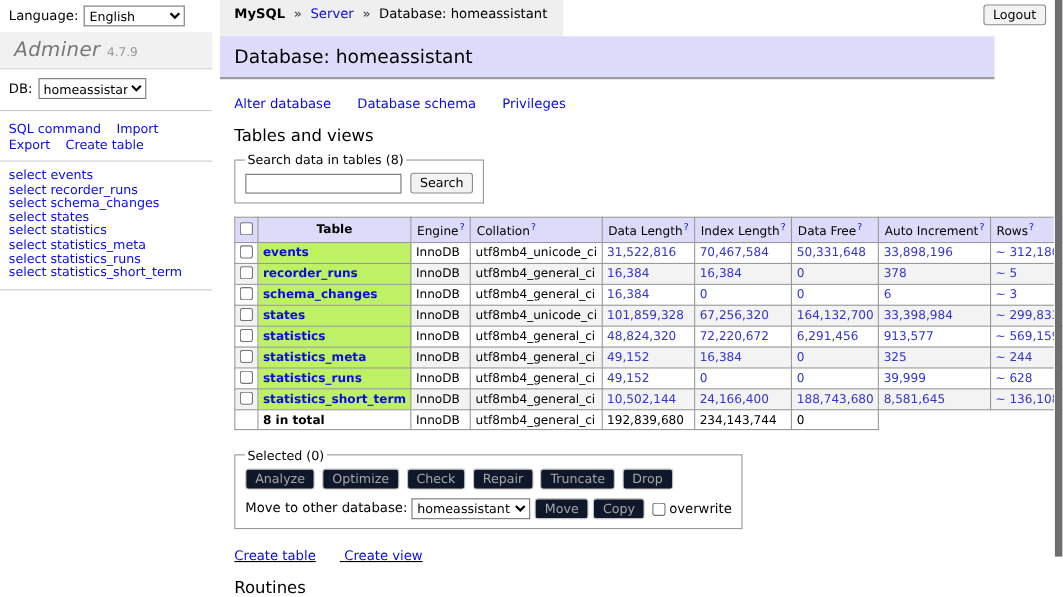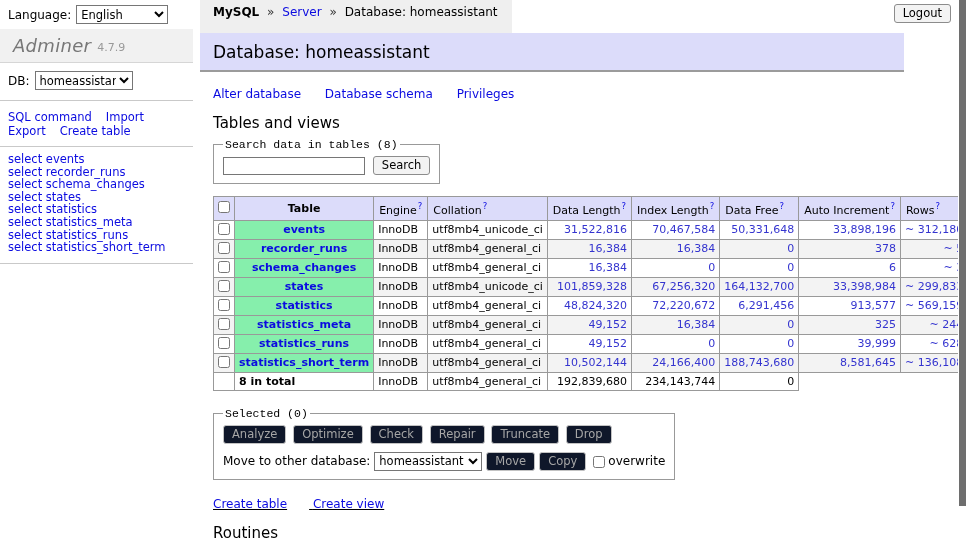--- a/index.html
+++ b/index.html
@@ -54,36 +54,36 @@
     font-size:17px; font-weight:normal; padding:9px 0 8px 13px; }
   .content-body { padding-left:13px; }
 
   #actions { margin-top:15px; }
   #actions a { margin-right:20px; }
 
   h3 { font-size:15px; font-weight:normal; margin:13px 0 0; color:#000; }
 
   fieldset { border:1px solid #999; padding:5px 9px 8px; margin:6px 0 0;
     display:inline-block; font-size:12px; }
-  legend { padding:0 2px; font-size:11.5px;font-family:Liberation Mono, monospace; }
+  legend { padding:0 2px; font-size:11.5px; }
 
   #search-input { width:142px; height:18px; border:1px solid #767676; font-family:inherit;
     font-size:11.5px; padding:1px 3px; vertical-align:middle; }
   #search-btn { margin-left:4px; vertical-align:middle; }
 
   
   table { border-collapse:collapse; margin-top:12px; font-size:11px; }
   th, td { border:1px solid #999; padding:2px 4px; line-height:13px; white-space:nowrap; }
   thead th { background:#dcdcfa; font-weight:normal; text-align:left; padding:3px 5px; }
   thead th.col-table { font-weight:bold; text-align:center; }
-  tbody th.name { background:#86efac; text-align:center; font-weight:bold; }
+  tbody th.name { background:#bef264; text-align:left; font-weight:bold; }
   tbody tr:nth-child(even) td { background:#f3f3f3; }
   td.check, th.check { text-align:center; padding:1px 3px; }
   td.check input, th.check input { margin:1px; width:12px; height:12px; }
-  td.num { text-align:right; }
+  td.num { }
   td.num a { color:#3434cf; }
   a.table-name { font-weight:bold; color:#0b0be0; }
   sup.help { font-size:8.5px; color:#0b0be0; margin-left:1px; }
   tr.total-row td { background:#fff !important; }
   tr.total-row .total-label { font-weight:bold; }
 
   
   #selected-fieldset { margin-top:16px; white-space:nowrap; }
   #selected-fieldset .btnrow .btn { margin-right:3px; }
   #move-row { margin-top:8px; }

